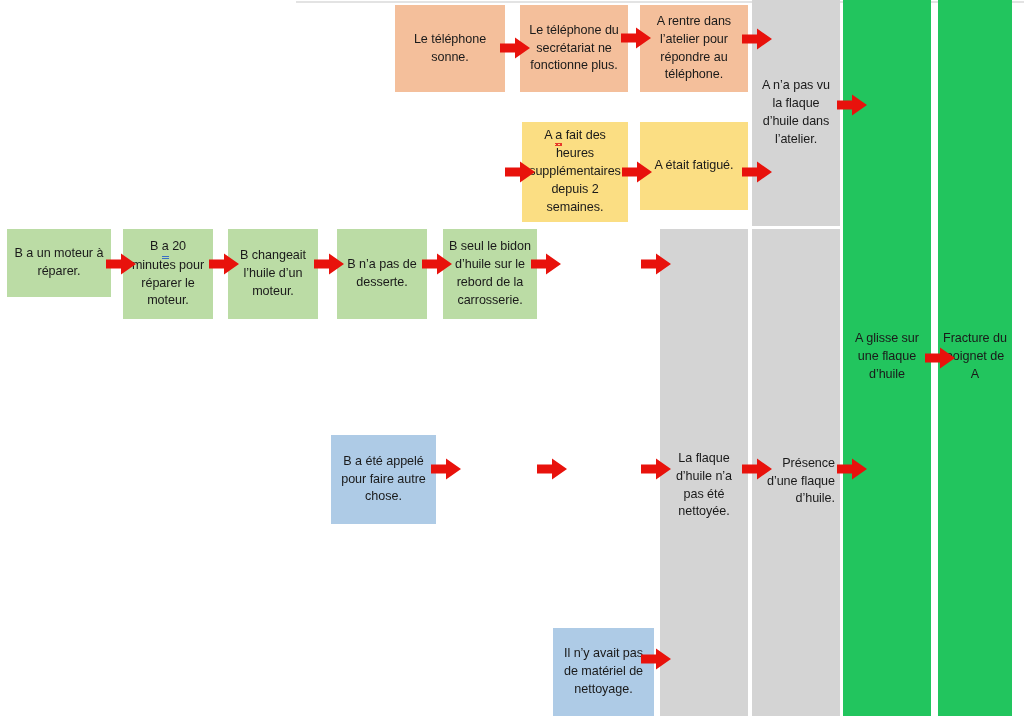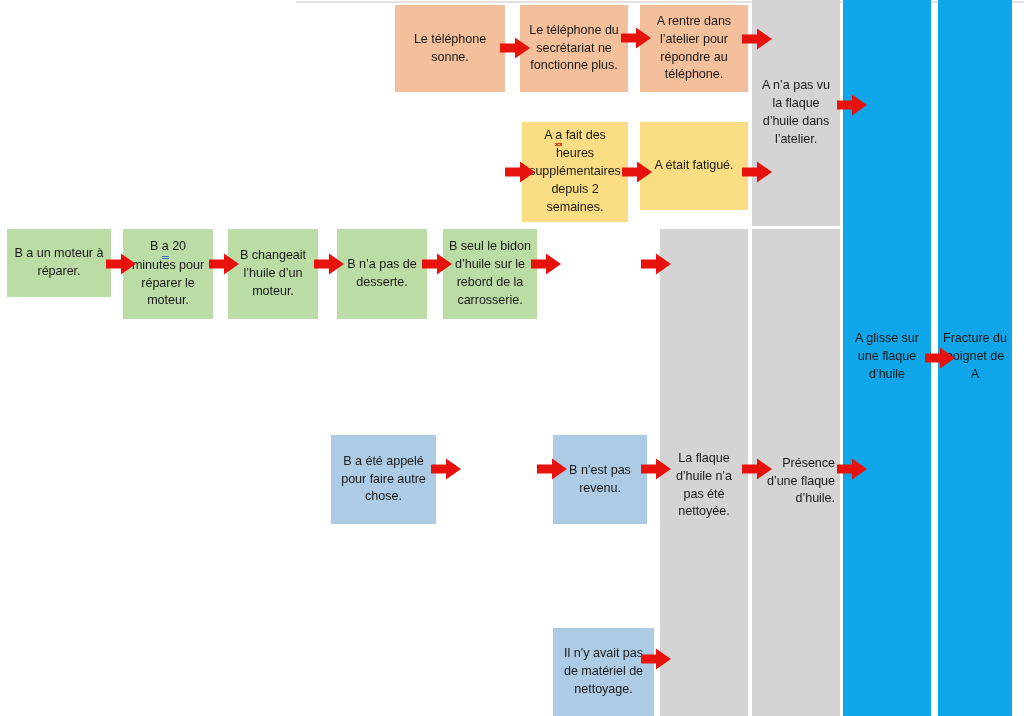--- a/index.html
+++ b/index.html
@@ -37,21 +37,21 @@
     line-height: 1.42;
     padding: 2px 5px;
     letter-spacing: -0.05px;
   }
   .node span.txt { display: block; width: 100%; }
   .orange { background: #f4bf9b; }
   .yellow { background: #fbde83; }
   .green  { background: #bbdca5; }
   .blue   { background: #aecbe6; }
   .lgray  { background: #d4d4d4; }
-  .dgray  { background: #0ea5e9; }
+  .dgray  { background: #22c55e; }
   .anchor-center { align-items: center; }
 
   
   .arrow {
     position: absolute;
     width: 30px;
     height: 22px;
   }
   .arrow svg { display: block; width: 100%; height: 100%; }
 
@@ -140,23 +140,20 @@
   <div class="node green" style="left:337px; top:229px; width:90px; height:90px;">
     <span class="txt">B n’a pas de desserte.</span>
   </div>
   <div class="node green" style="left:443px; top:229px; width:94px; height:90px;">
     <span class="txt">B seul le bidon d’huile sur le rebord de la carrosserie.</span>
   </div>
 
   <div class="node blue" style="left:331px; top:435px; width:105px; height:89px;">
     <span class="txt">B a été appelé pour faire autre chose.</span>
   </div>
-  <div class="node blue" style="left:553px; top:435px; width:94px; height:89px;">
-    <span class="txt">B n’est pas revenu.</span>
-  </div>
 
   <div class="node blue" style="left:553px; top:628px; width:101px; height:88px;">
     <span class="txt">Il n’y avait pas de matériel de nettoyage.</span>
   </div>
 
   <div class="arrow" style="left:500px; top:37px;">
     <svg viewBox="0 0 30 22">
         <polygon points="0,6.5 15,6.5 15,0.5 30,11 15,21.5 15,15.5 0,15.5" fill="#e8120c"></polygon>
       </svg>
   </div>

